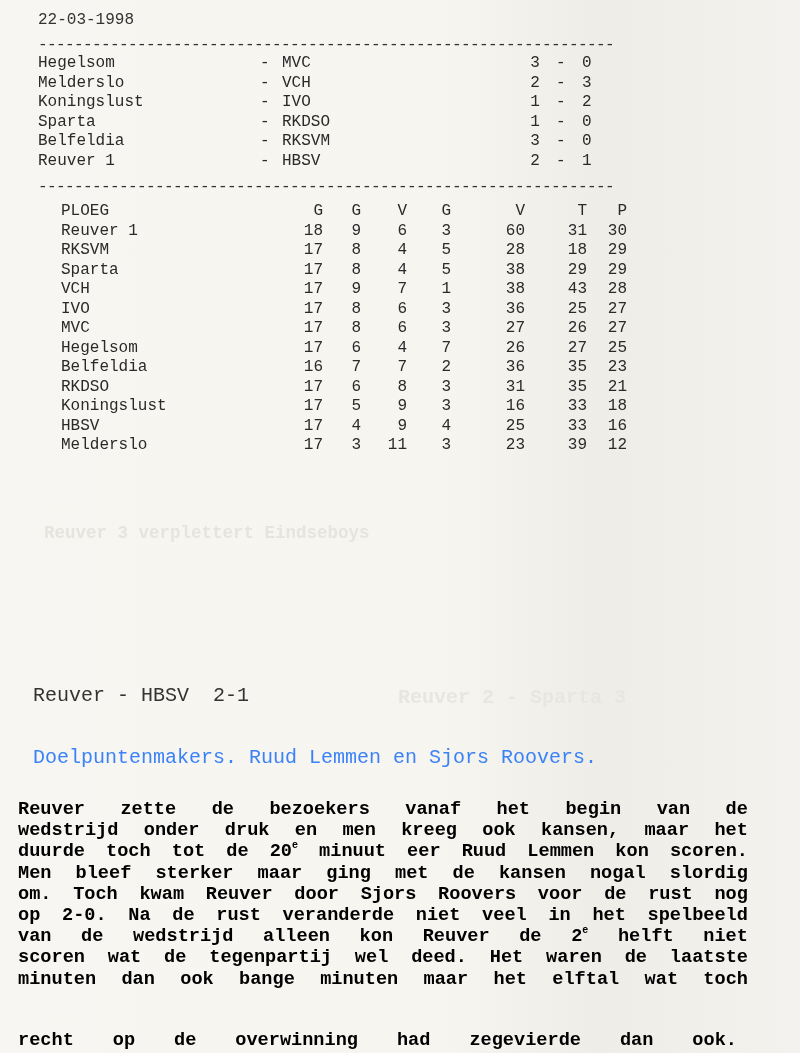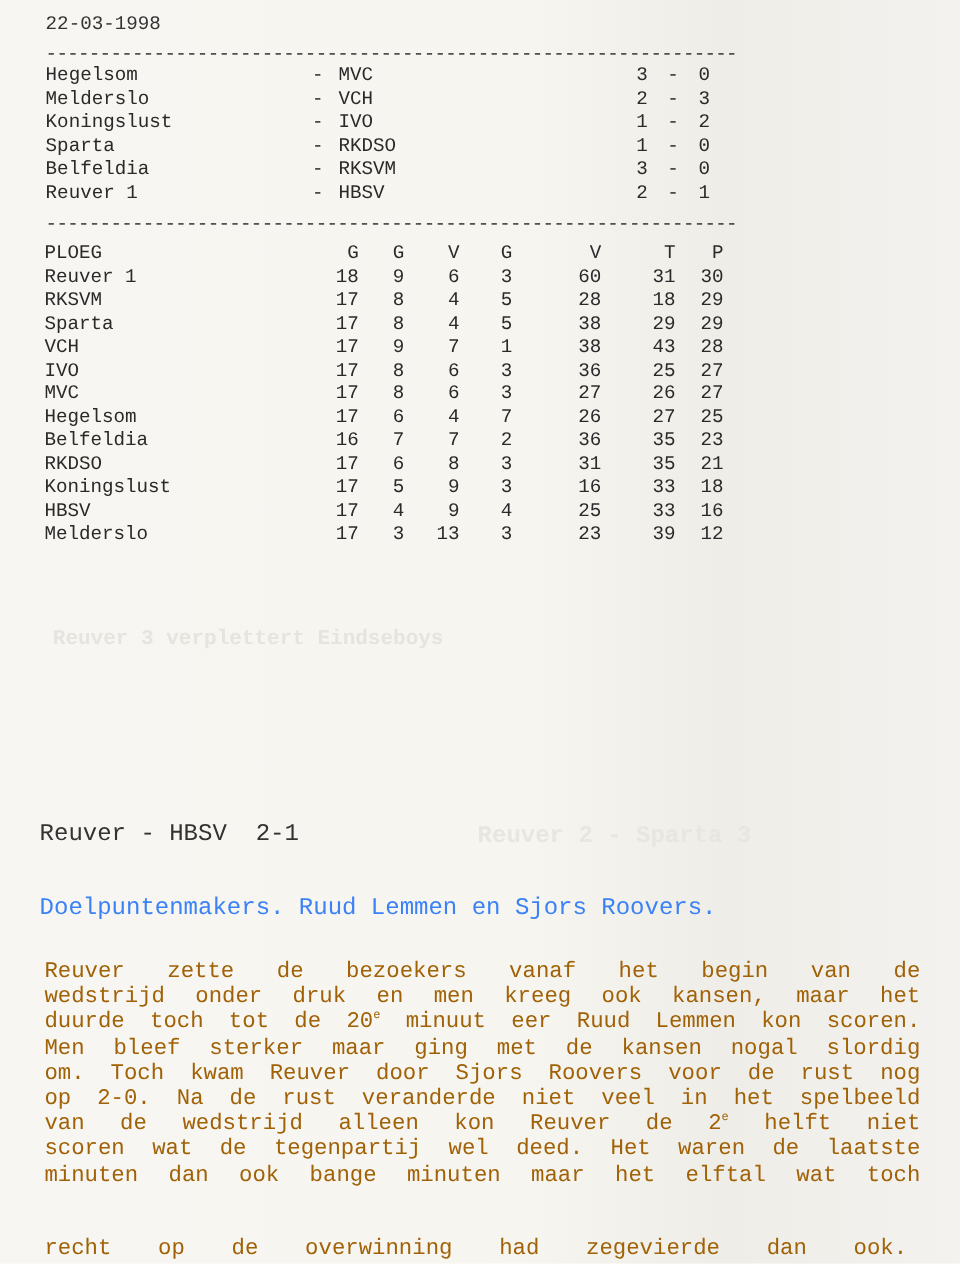--- a/index.html
+++ b/index.html
@@ -67,20 +67,21 @@
       position: absolute;
       left: 37px;
       top: 202px;
       width: 580px;
     }
     .st-row {
       position: relative;
       height: 19.5px;
       font-size: 16px;
       line-height: 19px;
+      margin-left: 24px;
     }
     .st-row span { position: absolute; top: 0; }
     .c-team { left: 0; }
     .c-g  { left: 232px; width: 30px; text-align: right; }
     .c-w  { left: 270px; width: 30px; text-align: right; }
     .c-d  { left: 316px; width: 30px; text-align: right; }
     .c-l  { left: 360px; width: 30px; text-align: right; }
     .c-gf { left: 434px; width: 30px; text-align: right; }
     .c-ga { left: 496px; width: 30px; text-align: right; }
     .c-p  { left: 536px; width: 30px; text-align: right; }
@@ -109,26 +110,27 @@
     .scorers {
       position: absolute;
       left: 33px;
       top: 746px;
       font-size: 20px;
       line-height: 24px;
       color: #3b82f6;
     }
     .body-text {
       position: absolute;
-      left: 37px;
+      left: 18px;
       top: 799px;
       width: 730px;
       font-size: 18.6px;
       line-height: 21.2px;
-      color: #a16207;
+      color: #000000;
+      font-weight: bold;
     }
     .body-line {
       display: flex;
       justify-content: space-between;
       white-space: pre;
       height: 21.2px;
     }
     .body-line.last { justify-content: space-between; margin-top: 40px; }
     .body-line.last span { margin-right: 11px; }
     sup.ord { font-size: 10px; vertical-align: 8px; line-height: 0; }
@@ -162,20 +164,20 @@
       <div class="st-row mono"><span class="c-team">RKSVM</span><span class="c-g">17</span><span class="c-w">8</span><span class="c-d">4</span><span class="c-l">5</span><span class="c-gf">28</span><span class="c-ga">18</span><span class="c-p">29</span></div>
       <div class="st-row mono"><span class="c-team">Sparta</span><span class="c-g">17</span><span class="c-w">8</span><span class="c-d">4</span><span class="c-l">5</span><span class="c-gf">38</span><span class="c-ga">29</span><span class="c-p">29</span></div>
       <div class="st-row mono"><span class="c-team">VCH</span><span class="c-g">17</span><span class="c-w">9</span><span class="c-d">7</span><span class="c-l">1</span><span class="c-gf">38</span><span class="c-ga">43</span><span class="c-p">28</span></div>
       <div class="st-row mono"><span class="c-team">IVO</span><span class="c-g">17</span><span class="c-w">8</span><span class="c-d">6</span><span class="c-l">3</span><span class="c-gf">36</span><span class="c-ga">25</span><span class="c-p">27</span></div>
       <div class="st-row mono"><span class="c-team">MVC</span><span class="c-g">17</span><span class="c-w">8</span><span class="c-d">6</span><span class="c-l">3</span><span class="c-gf">27</span><span class="c-ga">26</span><span class="c-p">27</span></div>
       <div class="st-row mono"><span class="c-team">Hegelsom</span><span class="c-g">17</span><span class="c-w">6</span><span class="c-d">4</span><span class="c-l">7</span><span class="c-gf">26</span><span class="c-ga">27</span><span class="c-p">25</span></div>
       <div class="st-row mono"><span class="c-team">Belfeldia</span><span class="c-g">16</span><span class="c-w">7</span><span class="c-d">7</span><span class="c-l">2</span><span class="c-gf">36</span><span class="c-ga">35</span><span class="c-p">23</span></div>
       <div class="st-row mono"><span class="c-team">RKDSO</span><span class="c-g">17</span><span class="c-w">6</span><span class="c-d">8</span><span class="c-l">3</span><span class="c-gf">31</span><span class="c-ga">35</span><span class="c-p">21</span></div>
       <div class="st-row mono"><span class="c-team">Koningslust</span><span class="c-g">17</span><span class="c-w">5</span><span class="c-d">9</span><span class="c-l">3</span><span class="c-gf">16</span><span class="c-ga">33</span><span class="c-p">18</span></div>
       <div class="st-row mono"><span class="c-team">HBSV</span><span class="c-g">17</span><span class="c-w">4</span><span class="c-d">9</span><span class="c-l">4</span><span class="c-gf">25</span><span class="c-ga">33</span><span class="c-p">16</span></div>
-      <div class="st-row mono"><span class="c-team">Melderslo</span><span class="c-g">17</span><span class="c-w">3</span><span class="c-d">13</span><span class="c-l">3</span><span class="c-gf">23</span><span class="c-ga">39</span><span class="c-p">12</span></div>
+      <div class="st-row mono"><span class="c-team">Melderslo</span><span class="c-g">17</span><span class="c-w">3</span><span class="c-d">11</span><span class="c-l">3</span><span class="c-gf">23</span><span class="c-ga">39</span><span class="c-p">12</span></div>
     </div>
 
   <div class="article-title mono">Reuver - HBSV  2-1</div>
   <div class="scorers mono">Doelpuntenmakers. Ruud Lemmen en Sjors Roovers.</div>
   <div class="body-text mono" id="body"><div class="body-line"><span>Reuver</span><span>zette</span><span>de</span><span>bezoekers</span><span>vanaf</span><span>het</span><span>begin</span><span>van</span><span>de</span></div><div class="body-line"><span>wedstrijd</span><span>onder</span><span>druk</span><span>en</span><span>men</span><span>kreeg</span><span>ook</span><span>kansen,</span><span>maar</span><span>het</span></div><div class="body-line"><span>duurde</span><span>toch</span><span>tot</span><span>de</span><span>20<sup class="ord">e</sup></span><span>minuut</span><span>eer</span><span>Ruud</span><span>Lemmen</span><span>kon</span><span>scoren.</span></div><div class="body-line"><span>Men</span><span>bleef</span><span>sterker</span><span>maar</span><span>ging</span><span>met</span><span>de</span><span>kansen</span><span>nogal</span><span>slordig</span></div><div class="body-line"><span>om.</span><span>Toch</span><span>kwam</span><span>Reuver</span><span>door</span><span>Sjors</span><span>Roovers</span><span>voor</span><span>de</span><span>rust</span><span>nog</span></div><div class="body-line"><span>op</span><span>2-0.</span><span>Na</span><span>de</span><span>rust</span><span>veranderde</span><span>niet</span><span>veel</span><span>in</span><span>het</span><span>spelbeeld</span></div><div class="body-line"><span>van</span><span>de</span><span>wedstrijd</span><span>alleen</span><span>kon</span><span>Reuver</span><span>de</span><span>2<sup class="ord">e</sup></span><span>helft</span><span>niet</span></div><div class="body-line"><span>scoren</span><span>wat</span><span>de</span><span>tegenpartij</span><span>wel</span><span>deed.</span><span>Het</span><span>waren</span><span>de</span><span>laatste</span></div><div class="body-line"><span>minuten</span><span>dan</span><span>ook</span><span>bange</span><span>minuten</span><span>maar</span><span>het</span><span>elftal</span><span>wat</span><span>toch</span></div><div class="body-line last"><span>recht</span><span>op</span><span>de</span><span>overwinning</span><span>had</span><span>zegevierde</span><span>dan</span><span>ook.</span></div></div>
 
 </div>
 
 </body></html>

